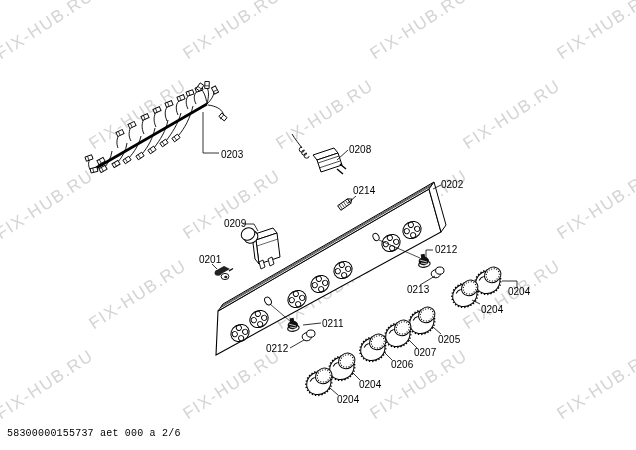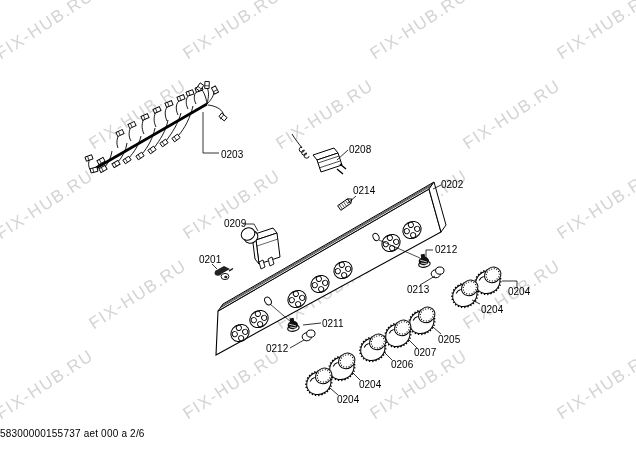--- a/index.html
+++ b/index.html
@@ -13,23 +13,23 @@
     font-size:17px;letter-spacing:1.5px;white-space:nowrap;
     font-family:"Liberation Sans",sans-serif;
     user-select:none;pointer-events:none;
   }
   svg{position:absolute;left:0;top:0;}
   .lbl{
     font-family:"Liberation Sans",sans-serif;
     font-size:10px;fill:#000;
   }
   .footer{
-    position:absolute;left:0;top:428px;
+    position:absolute;left:7px;top:428px;
     font-size:10px;color:#000;letter-spacing:.2px;
-    font-family:Liberation Sans, sans-serif;
+    font-family:Liberation Mono, monospace;
   }
 </style>
 </head>
 <body>
 
 <div class="stage">
 
   <div style="position:absolute;left:0;top:0;width:636px;height:450px;">
       <span class="wm" style="left: 45px; top: 25px; color: rgb(212, 212, 212);">FIX-HUB.RU</span>
       <span class="wm" style="left: 232px; top: 25px; color: rgb(212, 212, 212);">FIX-HUB.RU</span>

